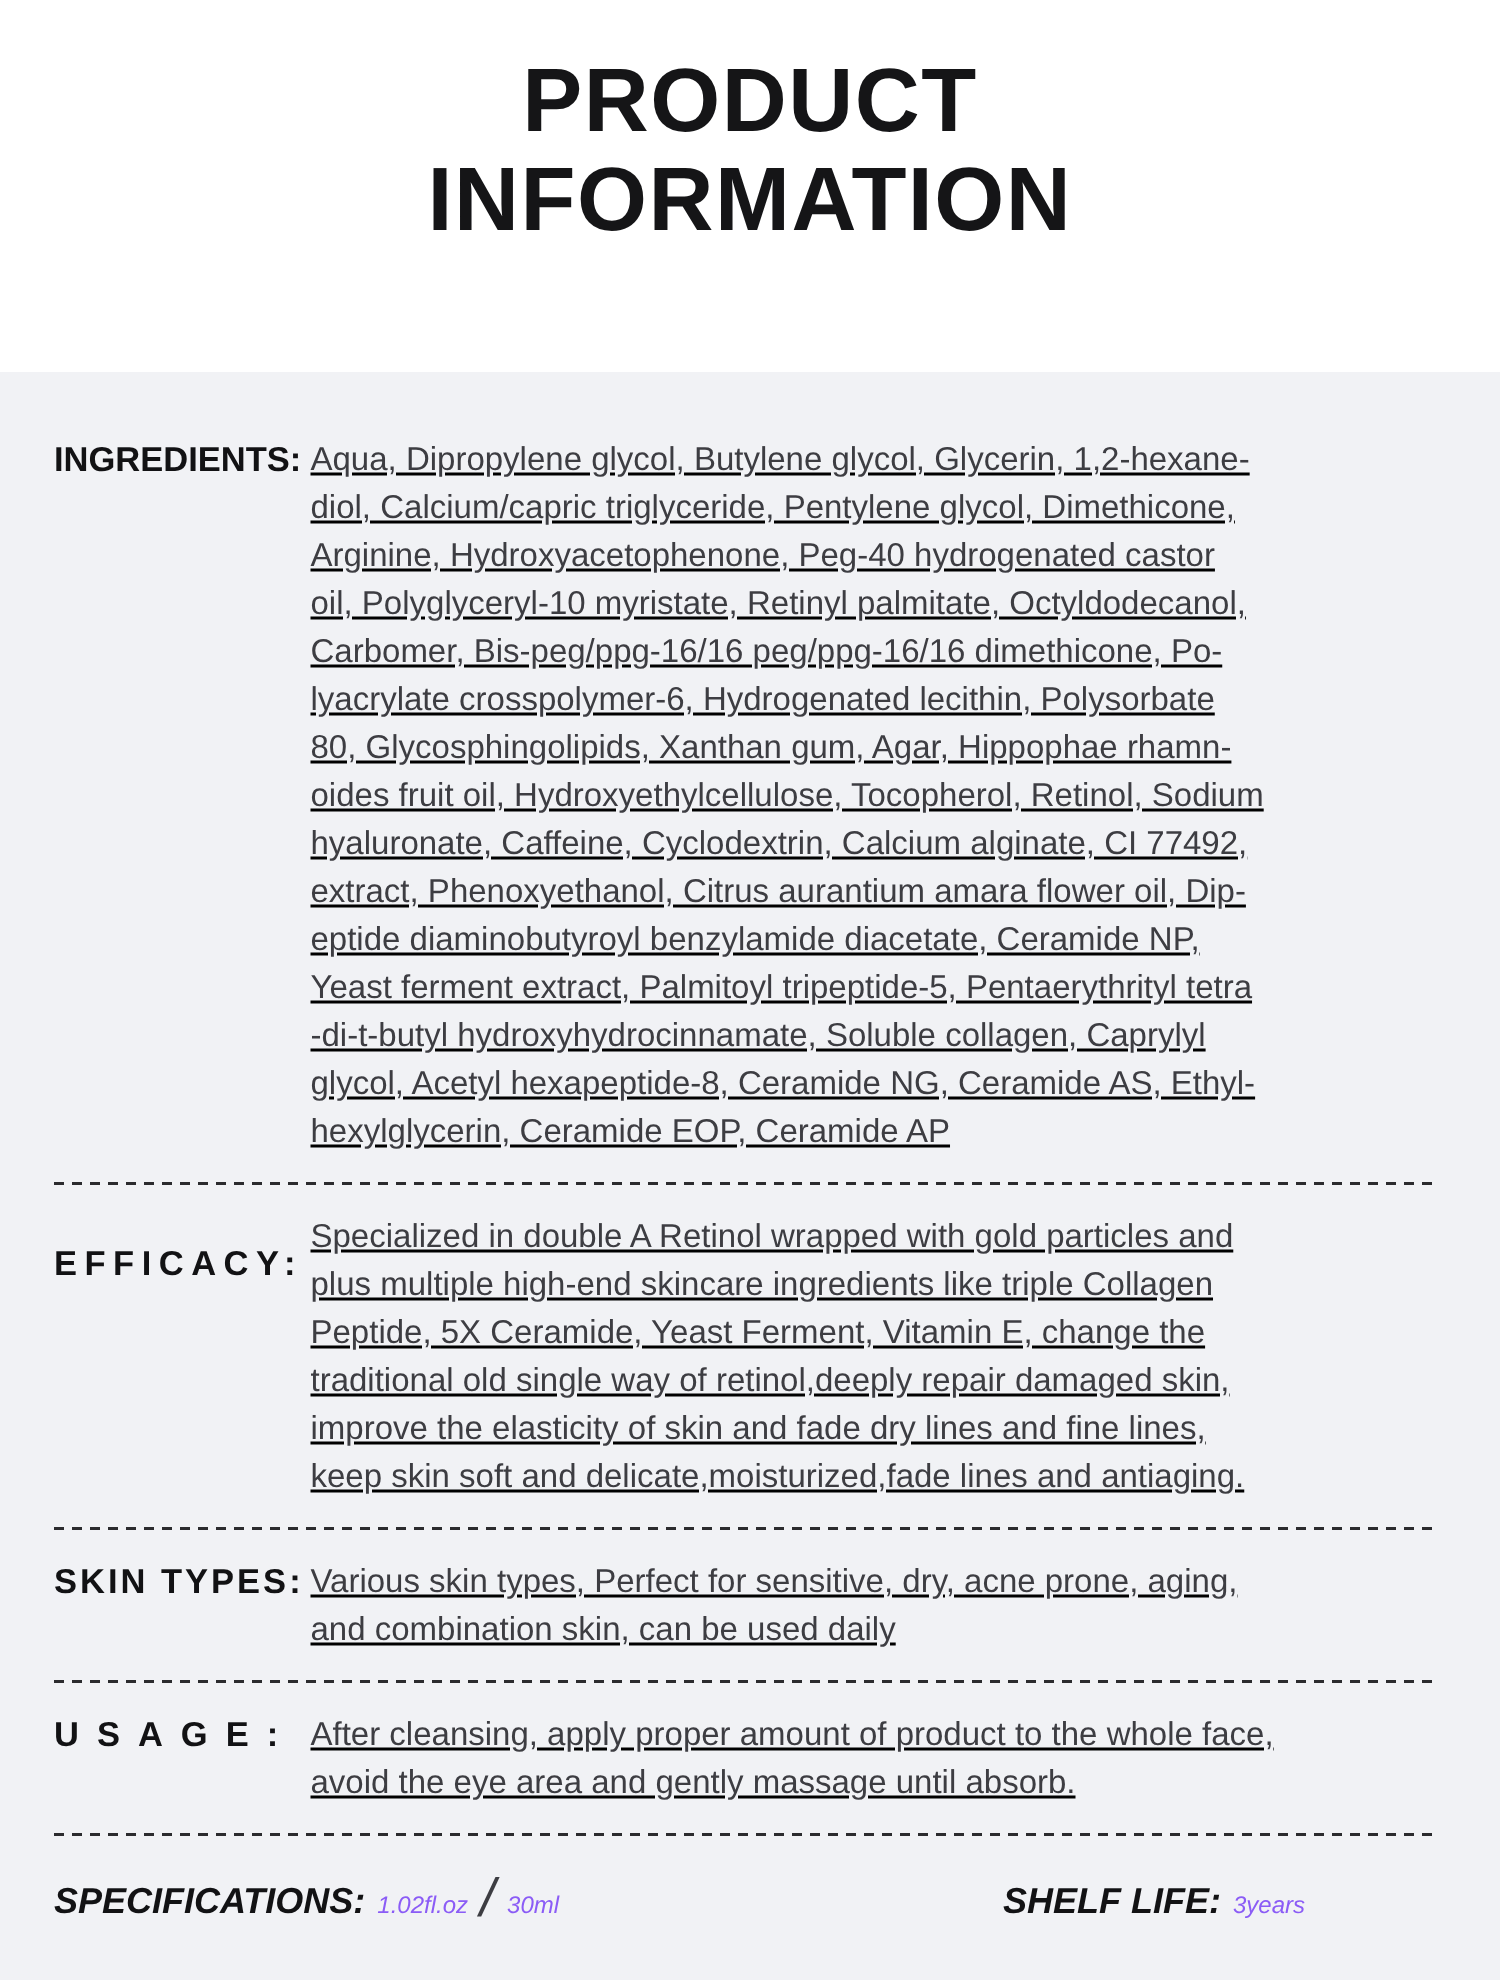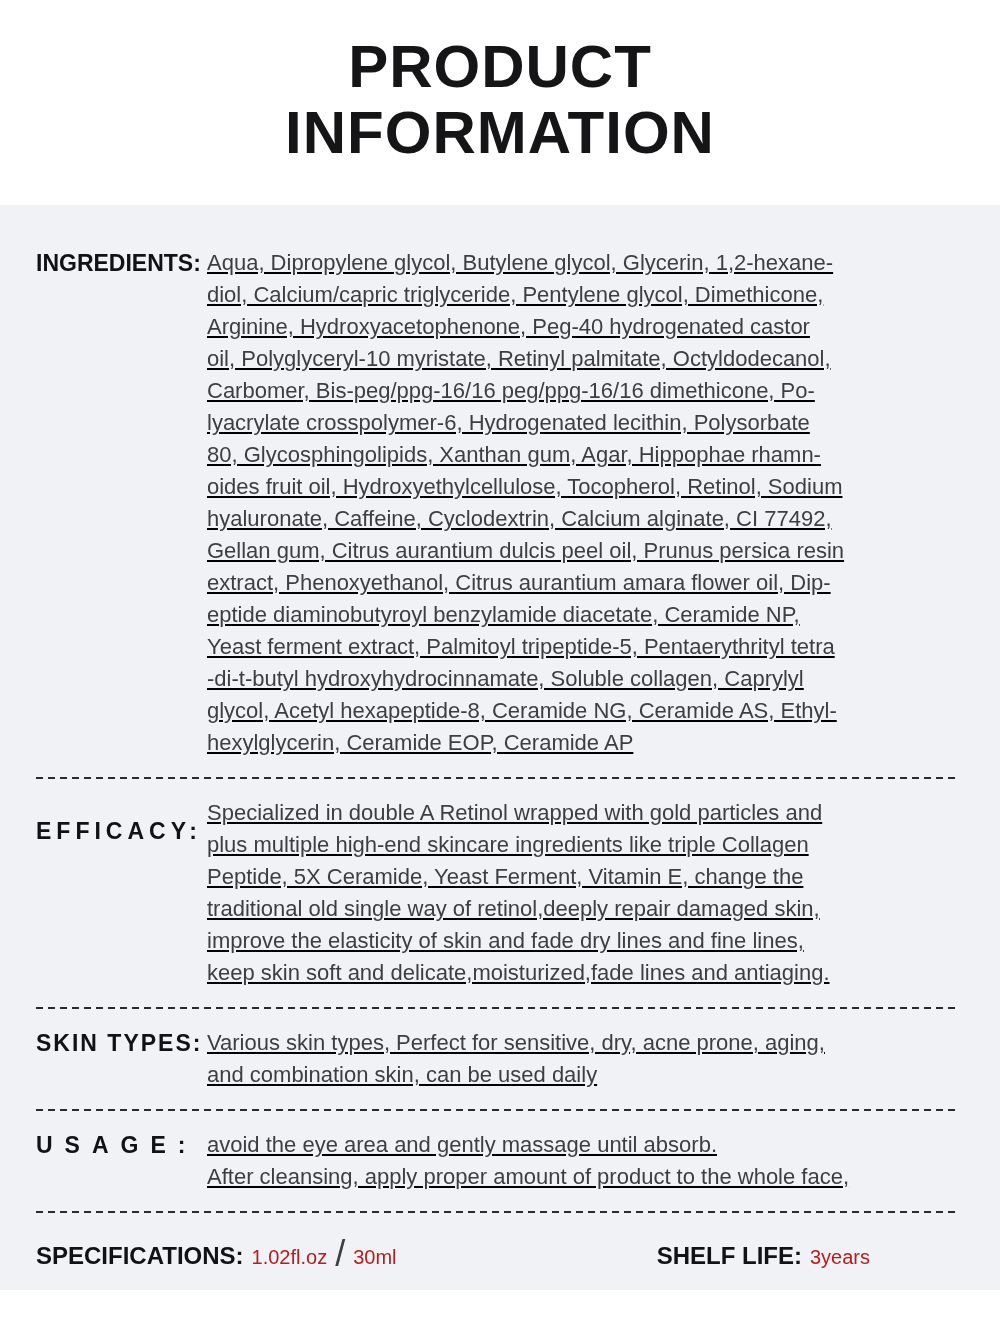--- a/index.html
+++ b/index.html
@@ -4,21 +4,21 @@
 <style>
   html, body { margin: 0; padding: 0; }
   body {
     width: 1000px;
     height: 1320px;
     background: #ffffff;
     overflow: hidden;
     font-family: "Liberation Sans", sans-serif;
   }
   .header {
-    height: 205px;
+    height: 248px;
     background: #ffffff;
     display: flex;
     flex-direction: column;
     align-items: center;
     justify-content: flex-start;
     padding-top: 34px;
     box-sizing: border-box;
   }
   .title-line {
     font-size: 60px;
@@ -63,30 +63,31 @@
   }
   .divider {
     height: 2px;
     margin: 18px 0;
     background: repeating-linear-gradient(90deg, #2b2b2e 0 7px, transparent 7px 12px);
   }
   .bottom-row {
     display: flex;
     align-items: baseline;
     margin-top: 8px;
+    font-style: italic;
   }
   .bottom-label {
     font-size: 24px;
     font-weight: 700;
     color: #121214;
     white-space: nowrap;
   }
   .bottom-value {
-    font-size: 20px;
-    color: #b91c1c;
+    font-size: 16px;
+    color: #8b5cf6;
     margin-left: 8px;
     white-space: nowrap;
   }
   .big-slash {
     font-size: 36px;
     font-weight: 400;
     color: #3d3d42;
     margin: 0 8px;
     position: relative;
     top: 2px;
@@ -113,21 +114,20 @@
     <div class="section-text">
       <div class="text-line">Aqua, Dipropylene glycol, Butylene glycol, Glycerin, 1,2-hexane-</div>
       <div class="text-line">diol, Calcium/capric triglyceride, Pentylene glycol, Dimethicone,</div>
       <div class="text-line">Arginine, Hydroxyacetophenone, Peg-40 hydrogenated castor</div>
       <div class="text-line">oil, Polyglyceryl-10 myristate, Retinyl palmitate, Octyldodecanol,</div>
       <div class="text-line">Carbomer, Bis-peg/ppg-16/16 peg/ppg-16/16 dimethicone, Po-</div>
       <div class="text-line">lyacrylate crosspolymer-6, Hydrogenated lecithin, Polysorbate</div>
       <div class="text-line">80, Glycosphingolipids, Xanthan gum, Agar, Hippophae rhamn-</div>
       <div class="text-line">oides fruit oil, Hydroxyethylcellulose, Tocopherol, Retinol, Sodium</div>
       <div class="text-line">hyaluronate, Caffeine, Cyclodextrin, Calcium alginate, CI 77492,</div>
-      <div class="text-line">Gellan gum, Citrus aurantium dulcis peel oil, Prunus persica resin</div>
       <div class="text-line">extract, Phenoxyethanol, Citrus aurantium amara flower oil, Dip-</div>
       <div class="text-line">eptide diaminobutyroyl benzylamide diacetate, Ceramide NP,</div>
       <div class="text-line">Yeast ferment extract, Palmitoyl tripeptide-5, Pentaerythrityl tetra</div>
       <div class="text-line">-di-t-butyl hydroxyhydrocinnamate, Soluble collagen, Caprylyl</div>
       <div class="text-line">glycol, Acetyl hexapeptide-8, Ceramide NG, Ceramide AS, Ethyl-</div>
       <div class="text-line">hexylglycerin, Ceramide EOP, Ceramide AP</div>
     </div>
   </div>
 
   <div class="divider"></div>
@@ -152,22 +152,22 @@
       <div class="text-line">Various skin types, Perfect for sensitive, dry, acne prone, aging,</div>
       <div class="text-line">and combination skin, can be used daily</div>
     </div>
   </div>
 
   <div class="divider"></div>
 
   <div class="section-row">
     <div class="section-label ls-usage">USAGE:</div>
     <div class="section-text">
+      <div class="text-line">After cleansing, apply proper amount of product to the whole face,</div>
       <div class="text-line">avoid the eye area and gently massage until absorb.</div>
-      <div class="text-line">After cleansing, apply proper amount of product to the whole face,</div>
     </div>
   </div>
 
   <div class="divider"></div>
 
   <div class="bottom-row">
     <span class="bottom-label">SPECIFICATIONS:</span>
     <span class="bottom-value">1.02fl.oz</span>
     <span class="big-slash">/</span>
     <span class="bottom-value" style="margin-left:0;">30ml</span>

